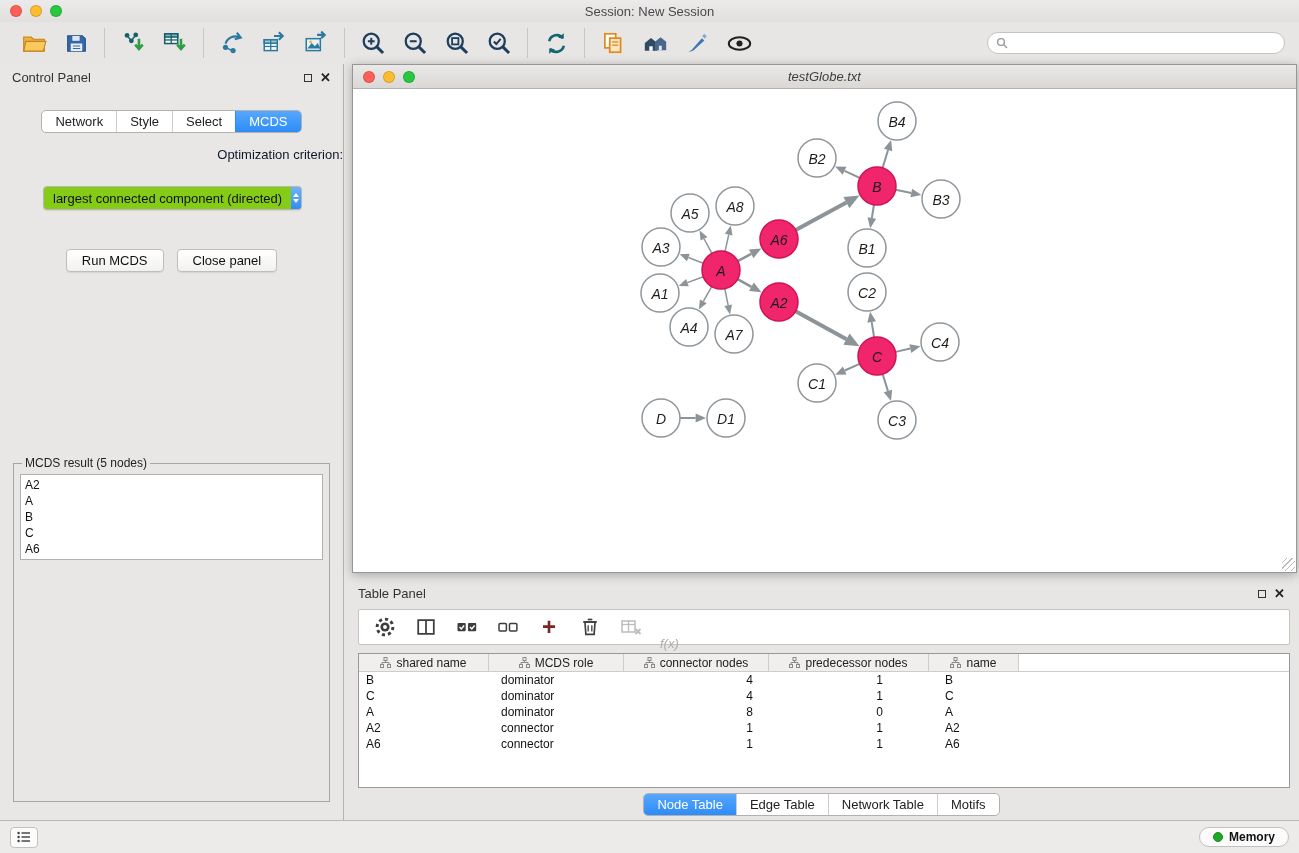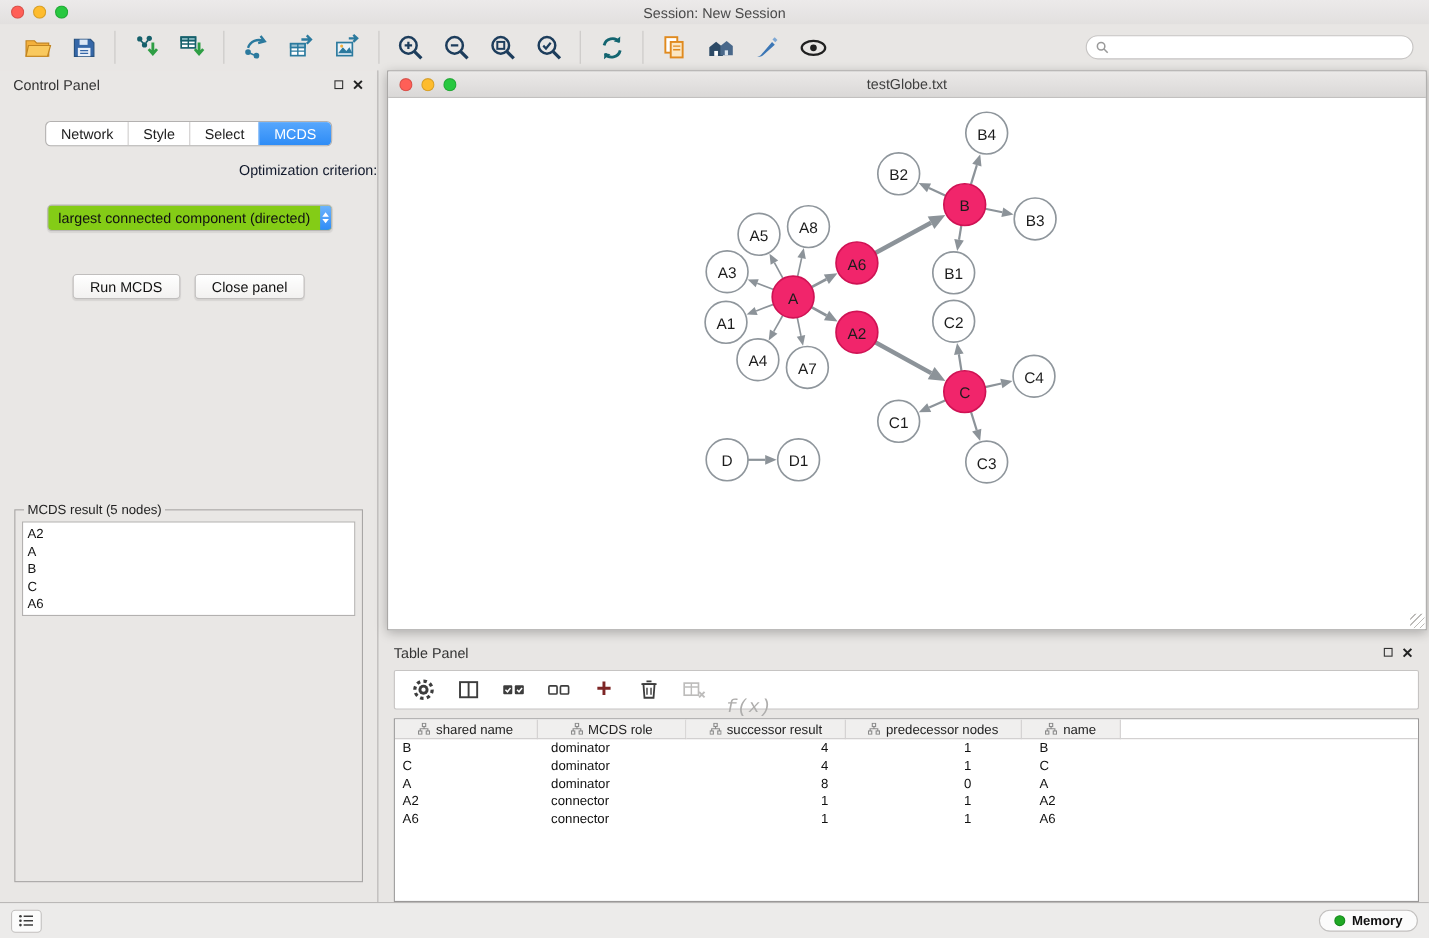--- a/index.html
+++ b/index.html
@@ -50,35 +50,35 @@
   .btn-row { display:flex; justify-content:center; gap:13px; margin-top:25px; }
   .mac-btn { background:linear-gradient(#ffffff,#f2f1f0); border:1px solid #c0bebd; border-radius:4px; font-size:13px; padding:3px 15px; color:#111; box-shadow:0 1px 1px rgba(0,0,0,.08); }
 
   .result-fieldset { margin:auto 13px 18px 13px; height:346px; border:1px solid #a8a6a5; padding:4px 6px 6px 6px; display:flex; flex-direction:column; }
   .result-fieldset legend { font-size:12px; color:#222; padding:0 3px; margin-left:2px; }
   .list-box { flex:1; background:#fff; border:1px solid #b3b1b0; overflow:auto; padding:2px 4px; }
   .result-item { font-size:12px; line-height:16px; color:#111; }
 
   
   .right { flex:1; display:flex; flex-direction:column; min-width:0; }
-  .net-window { margin:0 2px 0 8px; height:509px; background:#fff; border:1px solid #98969а; border:1px solid #989694; box-shadow:0 2px 10px rgba(0,0,0,.28); display:flex; flex-direction:column; }
+  .net-window { margin:0 2px 0 8px; height:509px; background:#fff; border:1px solid #98969а; border:1px solid #989694; box-shadow:0 2px 10px rgba(0,0,0,.28); display:flex; flex-direction:column;font-style:italic; }
   .net-titlebar { height:24px; background:linear-gradient(#ebe9e8,#dad8d7); border-bottom:1px solid #b4b2b1; position:relative; display:flex; align-items:center; flex:0 0 24px; }
   .net-titlebar .title { position:absolute; left:0; right:0; text-align:center; font-size:13px; color:#3e3e3e; }
   .net-canvas { flex:1; position:relative; background:#fff; overflow:hidden; }
   .net-canvas svg { position:absolute; inset:0; }
   .resize-grip { position:absolute; right:1px; bottom:1px; width:13px; height:13px;
     background:repeating-linear-gradient(135deg, transparent 0 3px, #bdbbb9 3px 4px); }
 
   
   .table-panel { flex:1; display:flex; flex-direction:column; margin-top:3px; min-height:0; }
   .table-panel .panel-head { padding:0 14px; margin-top:4px; }
   .tp-toolbar { margin:3px 9px 0 14px; height:36px; background:#fff; border:1px solid #c6c4c3; border-radius:2px; display:flex; align-items:center; gap:17px; padding:0 14px; }
   .tp-toolbar .ticon { display:flex; align-items:center; justify-content:center; width:24px; height:24px; }
   .plus-glyph { font-size:24px; font-weight:bold; color:#7d2626; line-height:20px; }
-  .fx-glyph { font-family:Liberation Mono, monospace; font-style:italic; font-size:17px; color:#aeadac;margin-top:33px; }
+  .fx-glyph { font-family:Liberation Sans, sans-serif; font-style:italic; font-size:13px; color:#aeadac;margin-top:33px; }
   .tp-table { margin:8px 9px 0 14px; flex:1; background:#fff; border:1px solid #9a9898; overflow:hidden; display:flex; flex-direction:column; min-height:0; }
   .thead { display:flex; height:18px; flex:0 0 18px; background:#fff; }
   .th { height:18px; background:#f0efee; border-right:1px solid #cfcdcc; border-bottom:1px solid #cfcdcc; display:flex; align-items:center; justify-content:center; gap:5px; font-size:12px; color:#222; }
   .th:first-child { border-left:none; }
   .thead .filler { flex:1; border-bottom:1px solid #cfcdcc; background:#fff; }
   .tbody { flex:1; overflow:auto; }
   .tr { display:flex; height:16px; align-items:center; }
   .td { font-size:12px; color:#111; white-space:nowrap; overflow:hidden; }
   .td.c0 { padding-left:7px; } .td.c1 { padding-left:12px; } .td.c4 { padding-left:16px; }
   .td.c2 { text-align:right; padding-right:16px; } .td.c3 { text-align:right; padding-right:46px; }
@@ -522,21 +522,21 @@
               </div>
               <div class="th" style="width: 145px;">
                 <svg width="11" height="11" viewBox="0 0 11 11">
                   <g fill="none" stroke="#8a8a8a">
                     <rect x="4" y="0.5" width="3" height="3"></rect>
                     <rect x="0.5" y="7.5" width="3" height="3"></rect>
                     <rect x="7.5" y="7.5" width="3" height="3"></rect>
                     <path d="M5.5 3.5v2M2 7.5V5.5h7v2"></path>
                   </g>
                 </svg>
-                <span>successor result</span>
+                <span>connector nodes</span>
               </div>
               <div class="th" style="width: 160px;">
                 <svg width="11" height="11" viewBox="0 0 11 11">
                   <g fill="none" stroke="#8a8a8a">
                     <rect x="4" y="0.5" width="3" height="3"></rect>
                     <rect x="0.5" y="7.5" width="3" height="3"></rect>
                     <rect x="7.5" y="7.5" width="3" height="3"></rect>
                     <path d="M5.5 3.5v2M2 7.5V5.5h7v2"></path>
                   </g>
                 </svg>
@@ -586,20 +586,28 @@
               </div>
               <div class="tr">
                 <div class="td c0" style="width: 130px;">A6</div>
                 <div class="td c1" style="width: 135px;">connector</div>
                 <div class="td c2" style="width: 145px;">1</div>
                 <div class="td c3" style="width: 160px;">1</div>
                 <div class="td c4" style="width: 90px;">A6</div>
               </div>
             </div>
         </div>
+        <div class="tp-tab-row">
+          <div class="segmented" id="tp-tabs">
+              <div class="seg sel">Node Table</div>
+              <div class="seg">Edge Table</div>
+              <div class="seg">Network Table</div>
+              <div class="seg">Motifs</div>
+            </div>
+        </div>
       </div>
 
     </div>
   </div>
 
   <div class="statusbar">
     <div class="status-left-btn">
       <svg width="14" height="12" viewBox="0 0 14 12">
         <circle cx="1.6" cy="2" r="1.2" fill="#3d3d3d"></circle>
           <circle cx="1.6" cy="6" r="1.2" fill="#3d3d3d"></circle>

